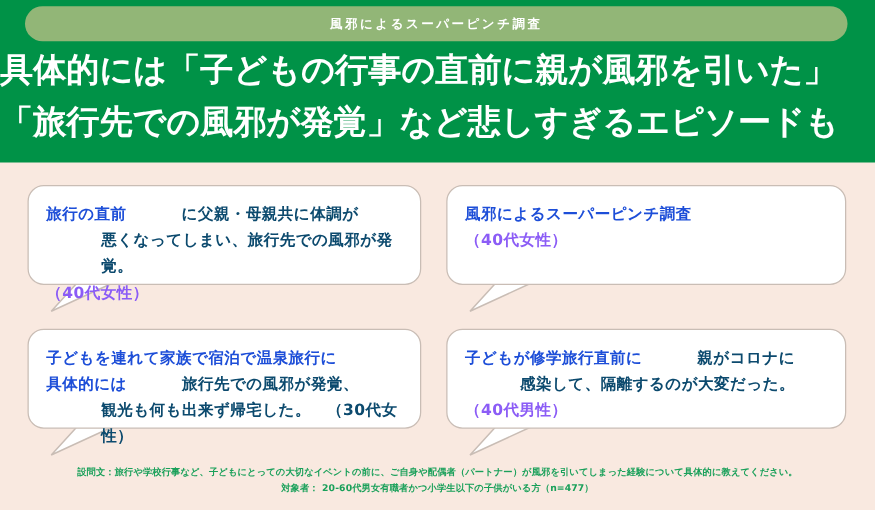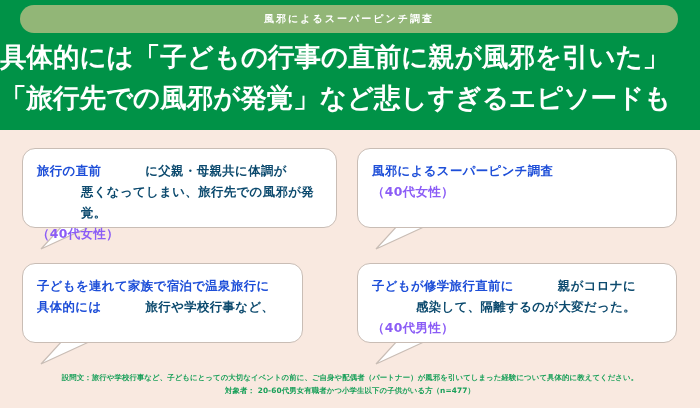--- a/index.html
+++ b/index.html
@@ -59,21 +59,21 @@
     font-weight:bold;
     letter-spacing:0.4px;
   }
   .bubble .txt .em{color:#1d4ed8;}
   .bubble .txt .plain{color:#0c4a6e;font-weight:bold;padding-left:44px;}
   .bubble .txt .age{color:#8b5cf6;font-weight:bold;}
 
   
   #b1{left:22px;top:18px;width:315px;height:80px;}
   #b2{left:357px;top:18px;width:320px;height:80px;}
-  #b3{left:22px;top:133px;width:281px;height:80px;}
+  #b3{left:22px;top:133px;width:315px;height:80px;}
   #b4{left:357px;top:133px;width:320px;height:80px;}
 
   .tail-wrap{position:absolute;left:0;top:0;width:700px;height:238px;pointer-events:none;}
 
   
   .footer{
     position:absolute;left:0;top:368px;width:700px;height:40px;
     text-align:center;
     color:#1aa05a;
     font-size:7.4px;
@@ -119,21 +119,22 @@
   <div class="bubble" id="b2">
     <div class="txt">
       <div><span class="em">風邪によるスーパーピンチ調査</span><span class="plain"></span></div>
       <div class="age">（40代女性）</div>
     </div>
   </div>
 
   <div class="bubble" id="b3">
     <div class="txt">
       <div><span class="em">子どもを連れて家族で宿泊で温泉旅行に</span></div>
-      <div><span class="em">具体的には</span><span class="plain">旅行や学校行事など、</span></div>
+      <div><span class="em">具体的には</span><span class="plain">旅行先での風邪が発覚、</span></div>
+      <div class="plain">観光も何も出来ず帰宅した。　（30代女性）</div>
     </div>
   </div>
 
   <div class="bubble" id="b4">
     <div class="txt">
       <div><span class="em">子どもが修学旅行直前に</span><span class="plain">親がコロナに</span></div>
       <div class="plain">感染して、隔離するのが大変だった。</div>
       <div class="age">（40代男性）</div>
     </div>
   </div>

